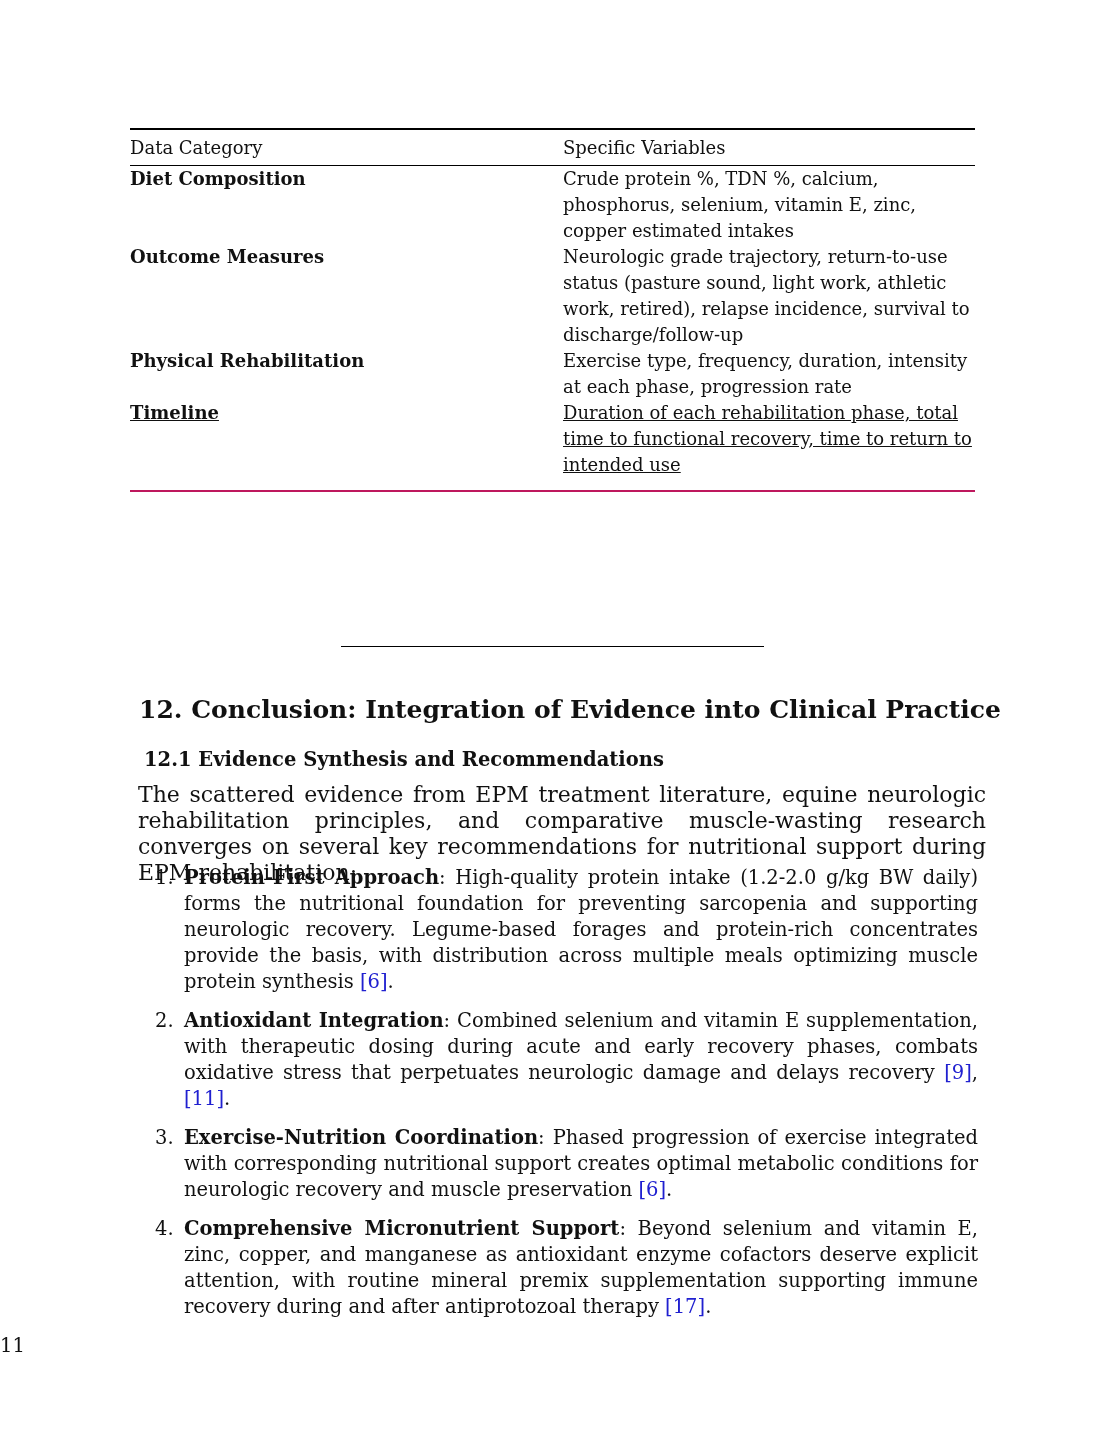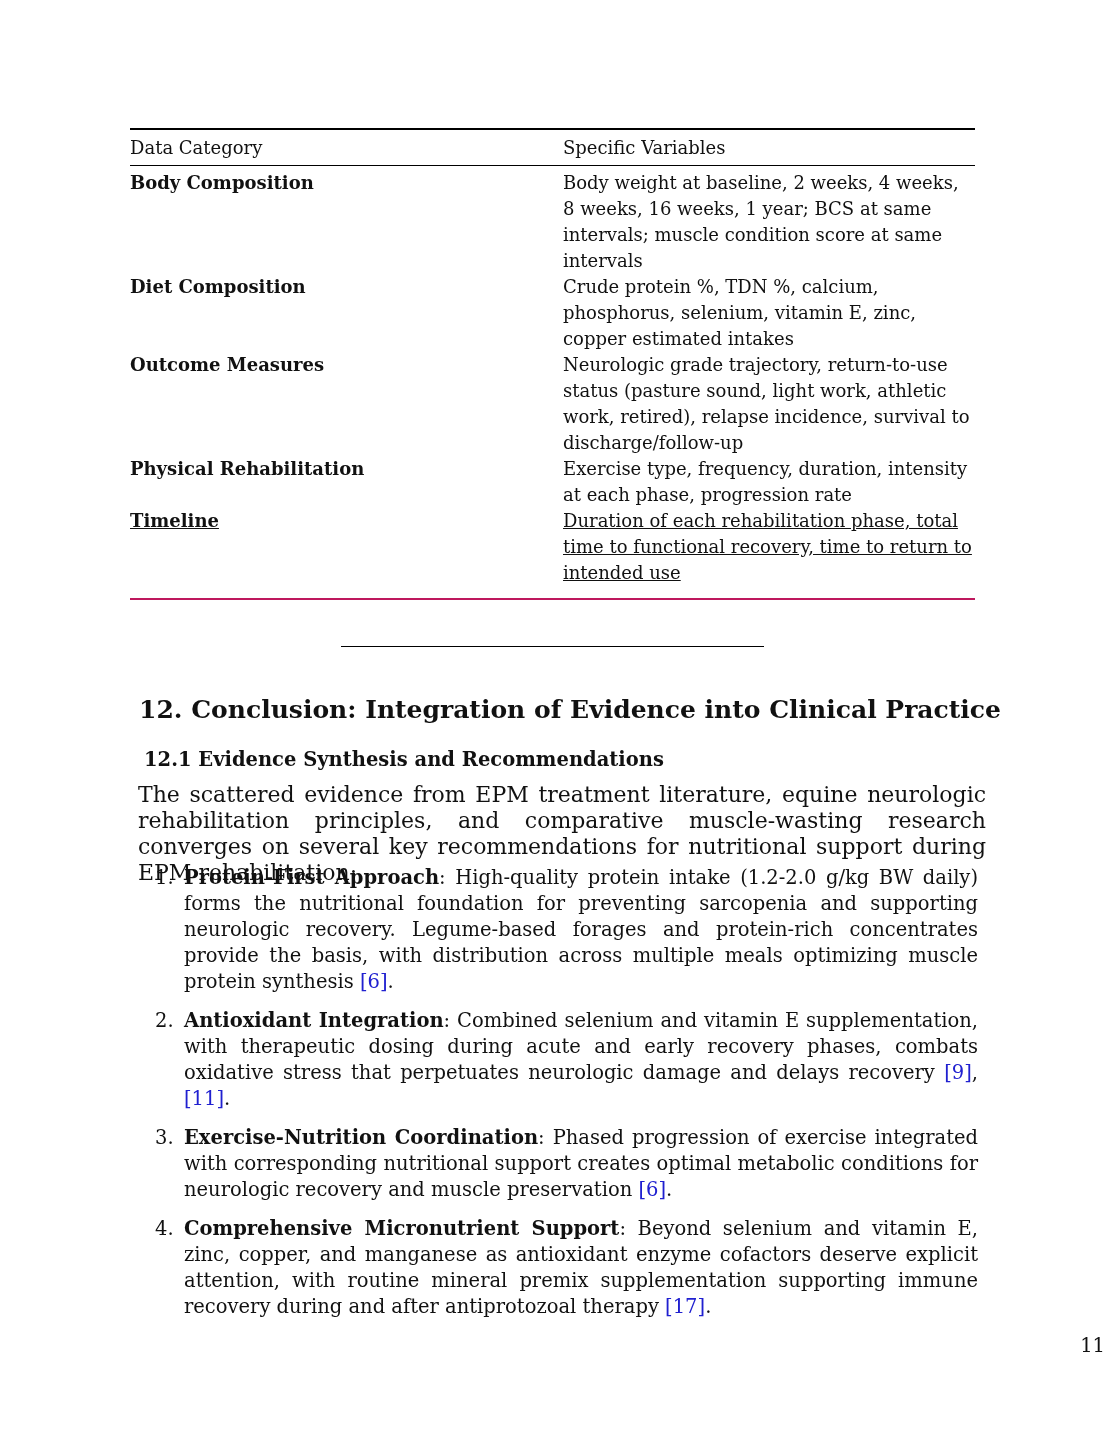--- a/index.html
+++ b/index.html
@@ -17,37 +17,33 @@
   .tbl td.var { width: 412px; }
   .sep { position: absolute; left: 341px; top: 646px; width: 423px; border-top: 1px solid #000; }
   .h1 { position: absolute; left: 130px; top: 686px; font-size: 25px; font-weight: bold; margin: 9px; }
   .h2 { position: absolute; left: 130px; top: 734px; font-size: 19.5px; font-weight: bold; margin: 14px; }
   .para { position: absolute; left: 130px; top: 774px; width: 848px; font-size: 22px; line-height: 26px; margin: 8px; text-align: justify; }
   .list { position: absolute; left: 130px; top: 865px; width: 848px; margin: 0; padding: 0; list-style: none; font-size: 19.5px; line-height: 26px; }
   .list li { position: relative; padding-left: 54px; margin-bottom: 13px; text-align: justify; }
   .list .num { position: absolute; left: 25px; top: 0; }
   .list b { font-weight: bold; }
   .cite { color: #2020d0; text-decoration: none; }
-  .pagenum { position: absolute; top: 1334px; left: 0; width: 1105px; text-align: right; font-size: 19.5px; }
+  .pagenum { position: absolute; top: 1334px; left: 0; width: 1105px; text-align: left; font-size: 19.5px; }
 </style>
 </head>
 <body>
 
 <table class="tbl">
   <thead>
     <tr>
       <th>Data Category</th>
       <th>Specific Variables</th>
     </tr>
   </thead>
   <tbody>
-    <tr class="first">
-      <td class="cat">Body Composition</td>
-      <td class="var">Body weight at baseline, 2 weeks, 4 weeks, 8 weeks, 16 weeks, 1 year; BCS at same intervals; muscle condition score at same intervals</td>
-    </tr>
     <tr>
       <td class="cat">Diet Composition</td>
       <td class="var">Crude protein %, TDN %, calcium, phosphorus, selenium, vitamin E, zinc, copper estimated intakes</td>
     </tr>
     <tr>
       <td class="cat">Outcome Measures</td>
       <td class="var">Neurologic grade trajectory, return-to-use status (pasture sound, light work, athletic work, retired), relapse incidence, survival to discharge/follow-up</td>
     </tr>
     <tr>
       <td class="cat">Physical Rehabilitation</td>

